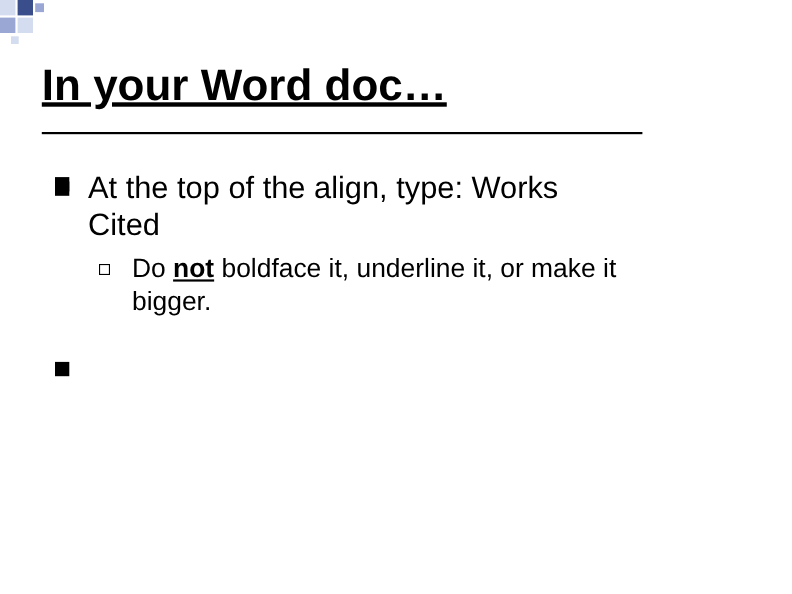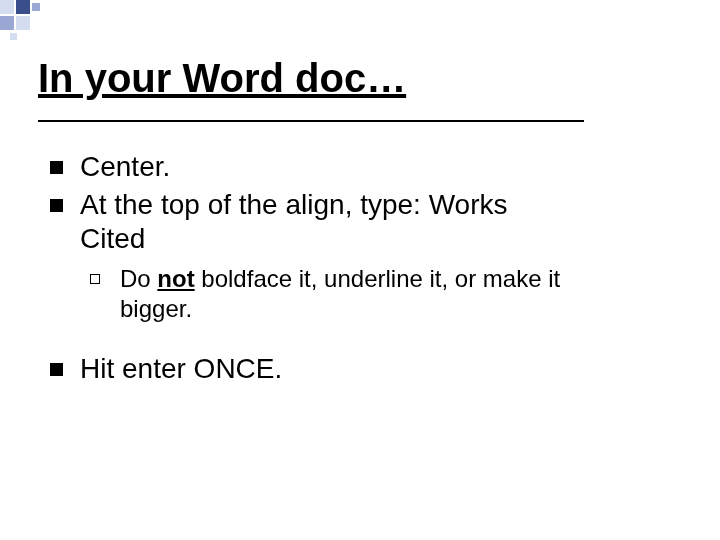--- a/index.html
+++ b/index.html
@@ -113,35 +113,33 @@
   <div class="title-wrap">
     <span class="title">In your Word doc…</span>
   </div>
 
   <div class="hr"></div>
 
   <div class="body">
 
     <div class="lvl1">
       <span class="bullet-sq"></span>
-      <span class="seg">Center.</span>
     </div>
 
     <div class="lvl1">
       <span class="bullet-sq"></span>
       <span class="seg">At the top of the align, type: Works Cited</span>
     </div>
 
     <div class="lvl2">
       <span class="bullet-open"></span>
       <span class="seg">Do </span><span class="seg bold underline">not</span><span class="seg"> boldface it, underline it, or make it bigger.</span>
     </div>
 
     <div class="gap"></div>
 
     <div class="lvl1">
       <span class="bullet-sq"></span>
-      <span class="seg">Hit enter ONCE.</span>
     </div>
 
 
   </div>
 </div>
 
 </body></html>

